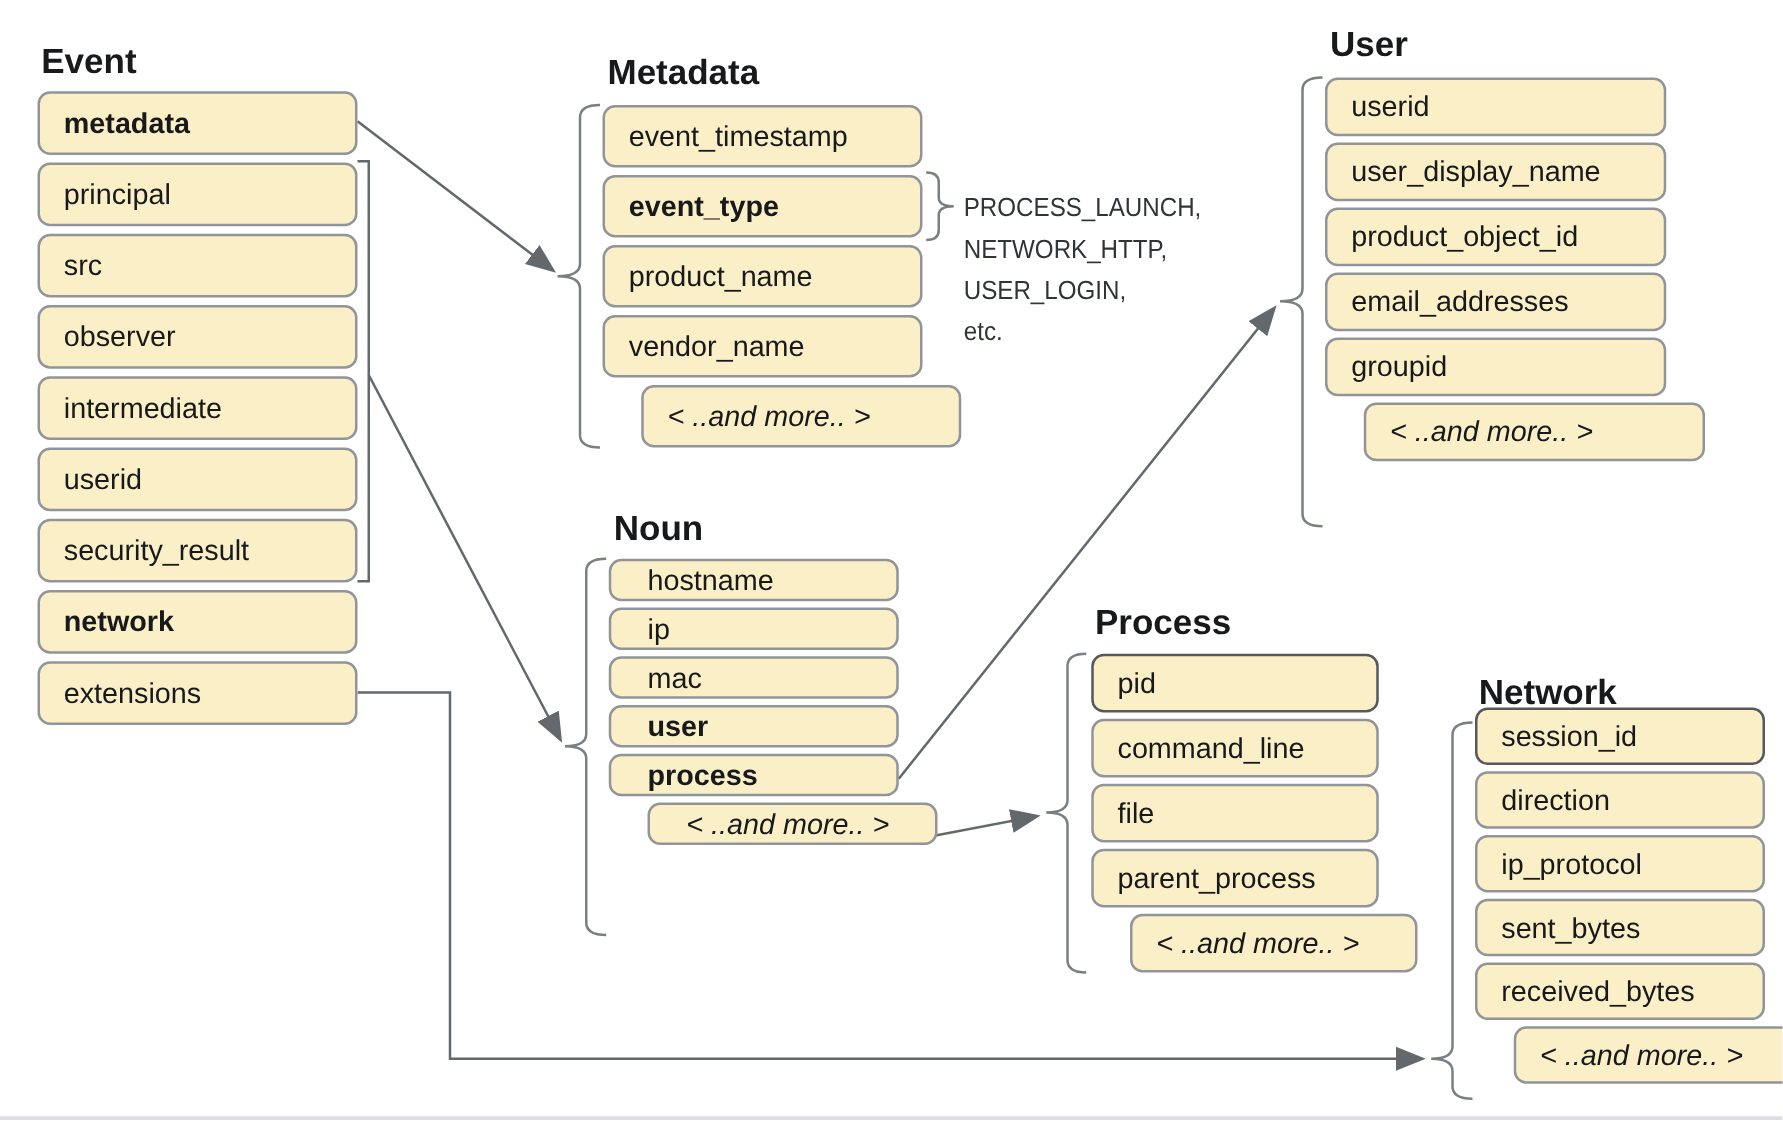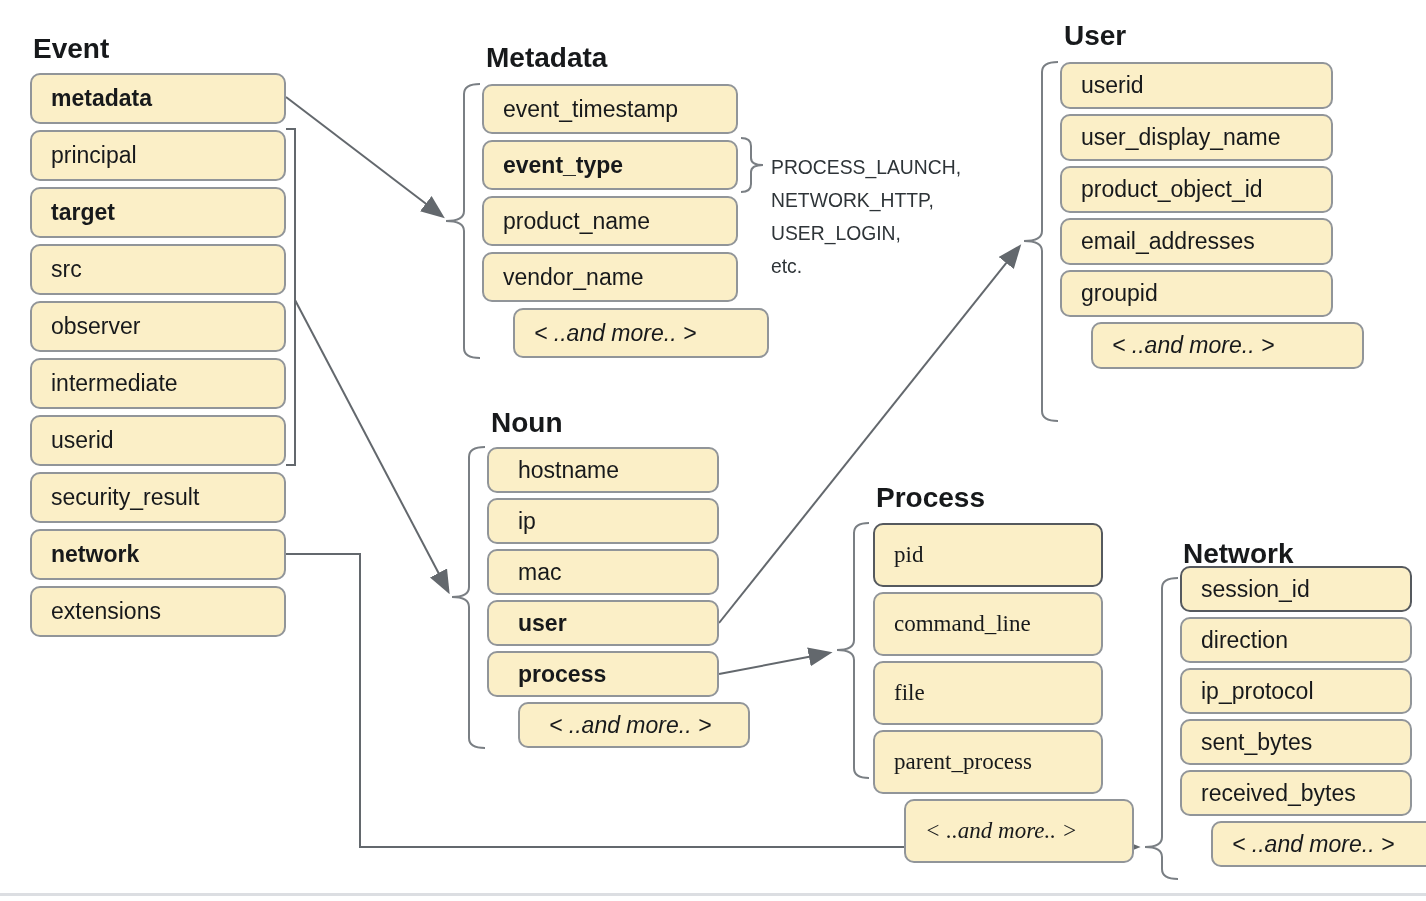--- a/index.html
+++ b/index.html
@@ -22,23 +22,23 @@
   .box.more{font-style:italic;margin-left:31px;}
   .box.strong{border-color:var(--border-strong);}
 
   .t-event{left:33px;top:33px;}
   .g-event{left:30px;top:73px;gap:6px;}      .g-event .box{width:256px;height:51px;}
   .t-metadata{left:486px;top:42px;}
   .g-metadata{left:482px;top:84px;gap:6px;}  .g-metadata .box{width:256px;height:50px;}
   .t-user{left:1064px;top:20px;}
   .g-user{left:1060px;top:62px;gap:5px;}     .g-user .box{width:273px;height:47px;}
   .t-noun{left:491px;top:407px;}
-  .g-noun{left:487px;top:447px;gap:5px;}     .g-noun .box{width:232px;height:46px;padding-left:29px;}
+  .g-noun{left:487px;top:447px;gap:5px;}     .g-noun .box{width:232px;height:34px;padding-left:29px;}
   .t-process{left:876px;top:482px;}
-  .g-process{left:873px;top:523px;gap:5px;}  .g-process .box{width:230px;height:64px;font-family:Liberation Serif, serif;}
+  .g-process{left:873px;top:523px;gap:5px;}  .g-process .box{width:230px;height:47px;}
   .t-network{left:1183px;top:538px;}
   .g-network{left:1180px;top:566px;gap:5px;} .g-network .box{width:232px;height:46px;}
 
   .annotation{
     position:absolute;left:771px;top:150px;
     font-size:21px;line-height:33px;color:#2e3438;
     transform:scaleX(0.92);transform-origin:0 0;white-space:nowrap;
   }
   .bottom-divider{position:absolute;left:0;top:893px;width:1426px;height:3px;background:#dcdee2;}
 </style>
@@ -69,21 +69,20 @@
     <path d="M719,623 L1019,247" fill="none" stroke="#63686d" stroke-width="2" marker-end="url(#ah)"></path>
     <path d="M719,674 L829,653" fill="none" stroke="#63686d" stroke-width="2" marker-end="url(#ah)"></path>
     <path d="M286,554 L360,554 L360,847 L1137,847" fill="none" stroke="#63686d" stroke-width="2" marker-end="url(#ah)"></path>
   </svg>
 
   <section>
     <h2 class="title t-event">Event</h2>
     <div class="boxes g-event">
         <div class="box bold">metadata</div>
         <div class="box">principal</div>
-        <div class="box bold">target</div>
         <div class="box">src</div>
         <div class="box">observer</div>
         <div class="box">intermediate</div>
         <div class="box">userid</div>
         <div class="box">security_result</div>
         <div class="box bold">network</div>
         <div class="box">extensions</div>
       </div>
   </section>
 

